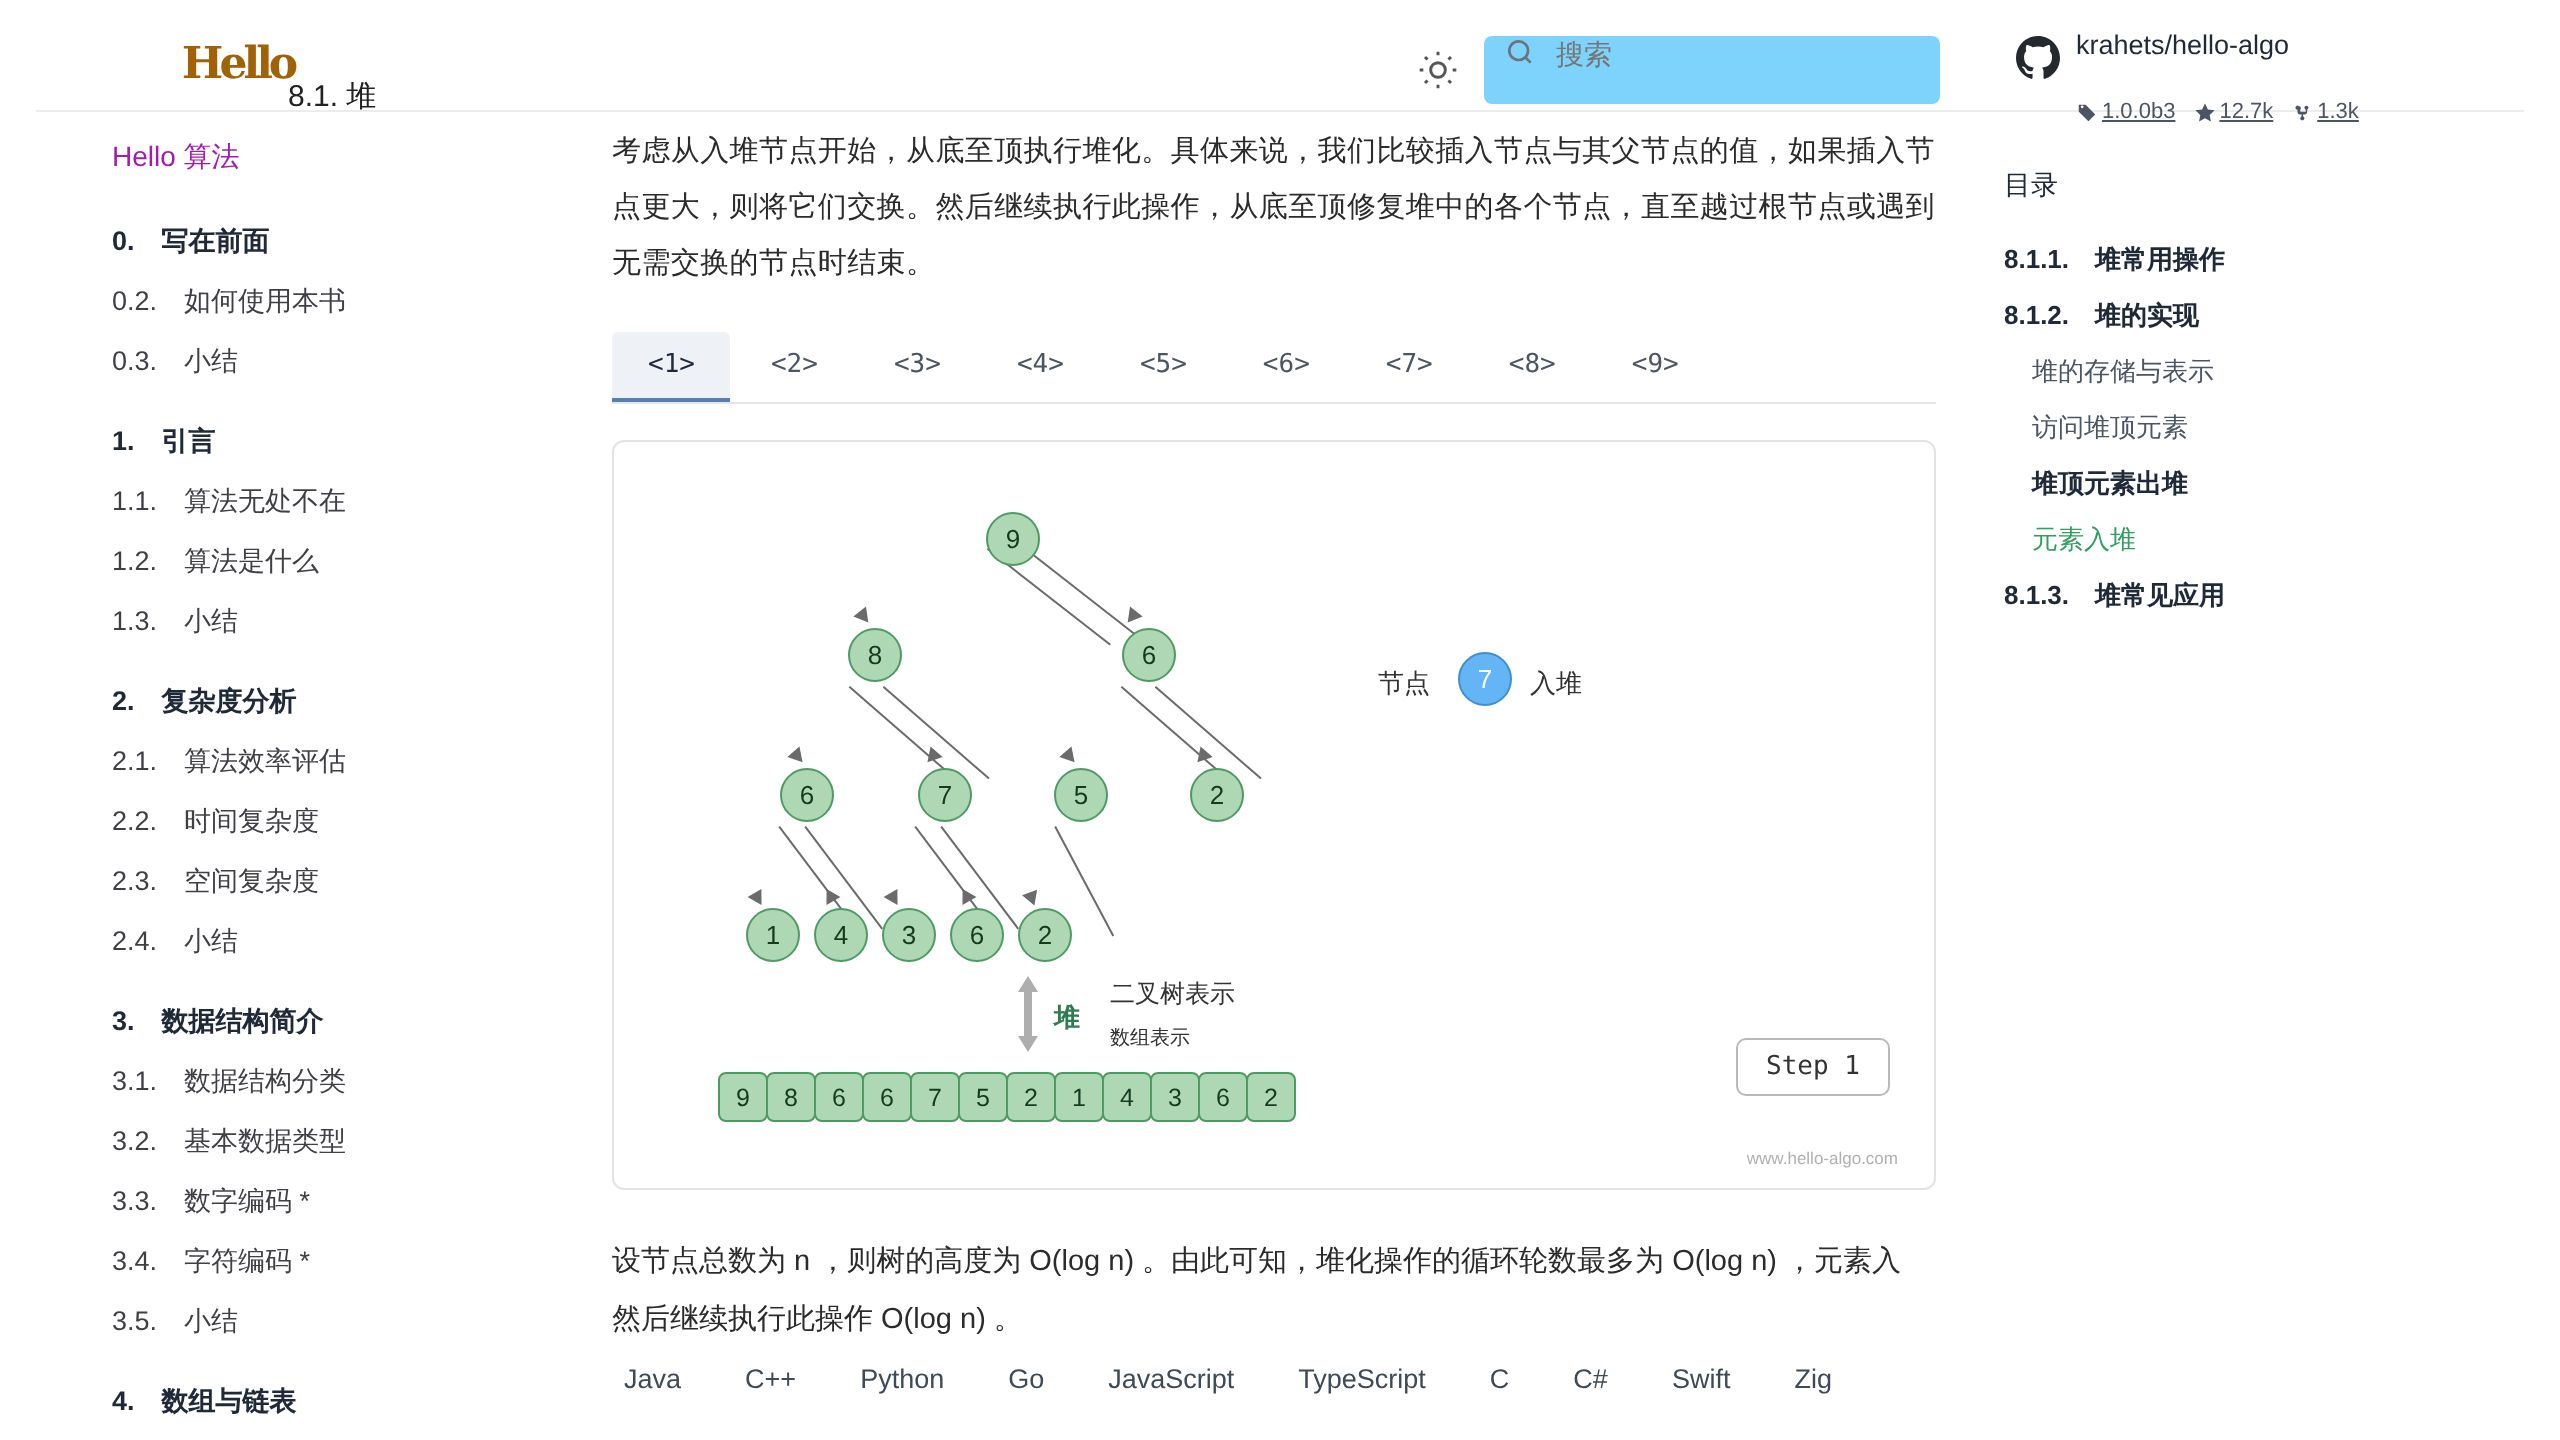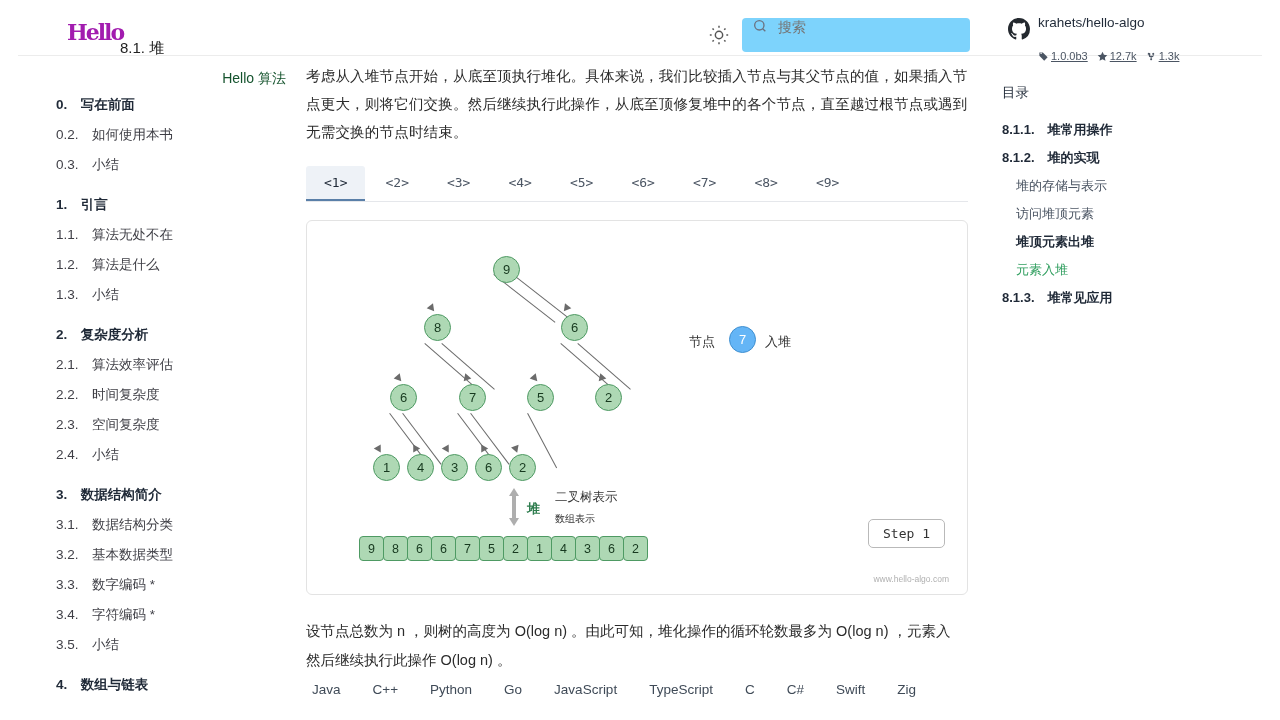--- a/index.html
+++ b/index.html
@@ -20,23 +20,23 @@
     position: absolute;
     left: 18px; right: 18px; top: 8px;
     height: 48px;
     display: flex;
     align-items: center;
     border-bottom: 1px solid #ececec;
     background: #fff;
   }
   .logo {
     width: 42px; height: 30px;
-    margin-left: 40px;
+    margin-left: 64px;
     display: flex; align-items: center; justify-content: center;
-    color: #a21caf;
+    color: #a16207;
     font-size: 22px;
     font-weight: bold;
     letter-spacing: -2px;
     font-family: "DejaVu Serif", serif;
     padding-left: 32px;
   }
   .page-title {
     margin-left: 20px;
     font-size: 15px;
     color: #222;
@@ -78,21 +78,21 @@
   .repo-stats span { display: inline-flex; align-items: center; gap: 2px; }
 
   
   .sidebar {
     position: absolute;
     left: 56px; top: 70px;
     width: 230px;
     font-size: 13.5px;
     color: #333;
   }
-  .sb-head { font-size: 14px; color: #14532d; margin-bottom: 2px; font-weight: 500; text-align: right;}
+  .sb-head { font-size: 14px; color: #a21caf; margin-bottom: 18px; font-weight: 500;}
   .sb-item { padding: 6px 0; color: #3f3f46; cursor: pointer; white-space: nowrap; }
   .sb-item.bold { font-weight: bold; color: #1f2937; }
   .sb-group-gap { height: 10px; }
 
   
   .content {
     position: absolute;
     left: 306px; top: 62px;
     width: 662px;
   }

